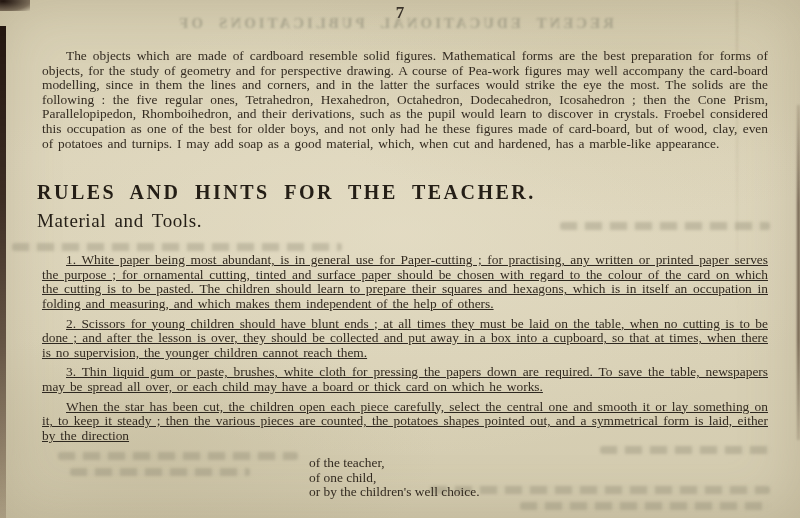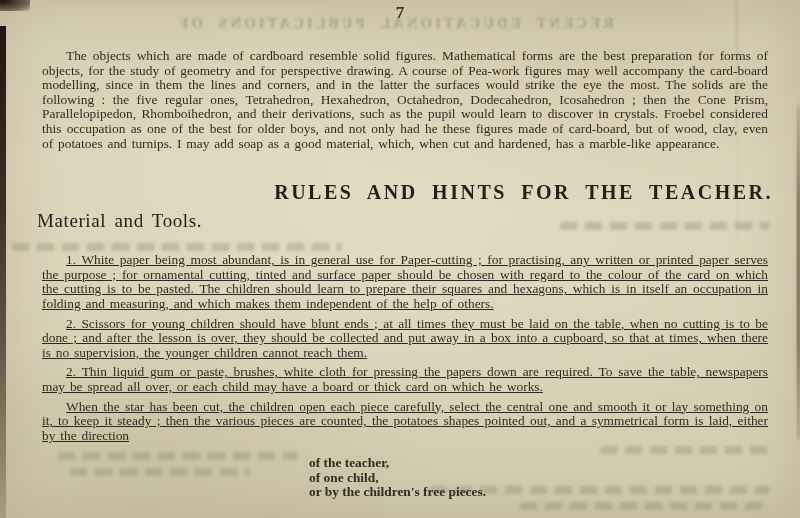--- a/index.html
+++ b/index.html
@@ -70,36 +70,36 @@
   .body-par{
     margin:5px;
     font-size:13.4px;line-height:14.6px;
     text-align:justify;
     text-indent:24px;
     word-spacing:1.5px;
     color:#332b21;
   }
   .section-heading{
     margin:30px 0 0 0;
-    text-align:right;
+    text-align:left;
     font-size:20px;font-weight:bold;
     letter-spacing:2.5px;word-spacing:7px;
     color:#241e16;
   }
   .section-subheading{
     margin:6px 0 0 0;
     text-align:left;
     font-size:19px;font-weight:normal;
     letter-spacing:0.6px;word-spacing:3px;
     color:#241e16;
   }
   .rules{margin-top:21px;text-decoration:underline;}
   .choice-list{
     margin:13px 0 0 272px;
-    font-size:13.4px;line-height:14.6px;font-weight:bold;
+    font-size:13.4px;line-height:14.6px;font-weight:normal;
     color:#332b21;
     list-style:none;padding:0;
   }
 </style>
 </head>
 <body>
 
 <div class="paper">
 
   <div class="edge-left"></div>
@@ -122,24 +122,24 @@
   <div class="content">
 
     <p class="body-par">The objects which are made of cardboard resemble solid figures.  Mathematical forms are the best preparation for forms of objects, for the study of geometry and for perspective drawing.  A course of Pea-work figures may well accompany the card-board modelling, since in them the lines and corners, and in the latter the surfaces would strike the eye the most.  The solids are the following : the five regular ones, Tetrahedron, Hexahedron, Octahedron, Dodecahedron, Icosahedron ; then the Cone Prism, Parallelopipedon, Rhomboihedron, and their derivations, such as the pupil would learn to discover in crystals.  Froebel considered this occupation as one of the best for older boys, and not only had he these figures made of card-board, but of wood, clay, even of potatoes and turnips.  I may add soap as a good material, which, when cut and hardened, has a marble-like appearance.</p>
 
     <h1 class="section-heading">RULES AND HINTS FOR THE TEACHER.</h1>
     <h2 class="section-subheading">Material and Tools.</h2>
 
     <div class="rules">
       <p class="body-par">1. White paper being most abundant, is in general use for Paper-cutting ; for practising, any written or printed paper serves the purpose ; for ornamental cutting, tinted and surface paper should be chosen with regard to the colour of the card on which the cutting is to be pasted.  The children should learn to prepare their squares and hexagons, which is in itself an occupation in folding and measuring, and which makes them independent of the help of others.</p>
       <p class="body-par">2. Scissors for young children should have blunt ends ; at all times they must be laid on the table, when no cutting is to be done ; and after the lesson is over, they should be collected and put away in a box into a cupboard, so that at times, when there is no supervision, the younger children cannot reach them.</p>
-      <p class="body-par">2. Thin liquid gum or paste, brushes, white cloth for pressing the papers down are required.  To save the table, newspapers may be spread all over, or each child may have a board or thick card on which he works.</p>
+      <p class="body-par">3. Thin liquid gum or paste, brushes, white cloth for pressing the papers down are required.  To save the table, newspapers may be spread all over, or each child may have a board or thick card on which he works.</p>
       <p class="body-par">When the star has been cut, the children open each piece carefully, select the central one and smooth it or lay something on it, to keep it steady ; then the various pieces are counted, the potatoes shapes pointed out, and a symmetrical form is laid, either by the direction</p>
     </div>
 
     <ul class="choice-list">
       <li>of the teacher,</li>
       <li>of one child,</li>
-      <li>or by the children's free pieces.</li>
+      <li>or by the children's well choice.</li>
     </ul>
 
   </div>
 </div>
 
 </body></html>

